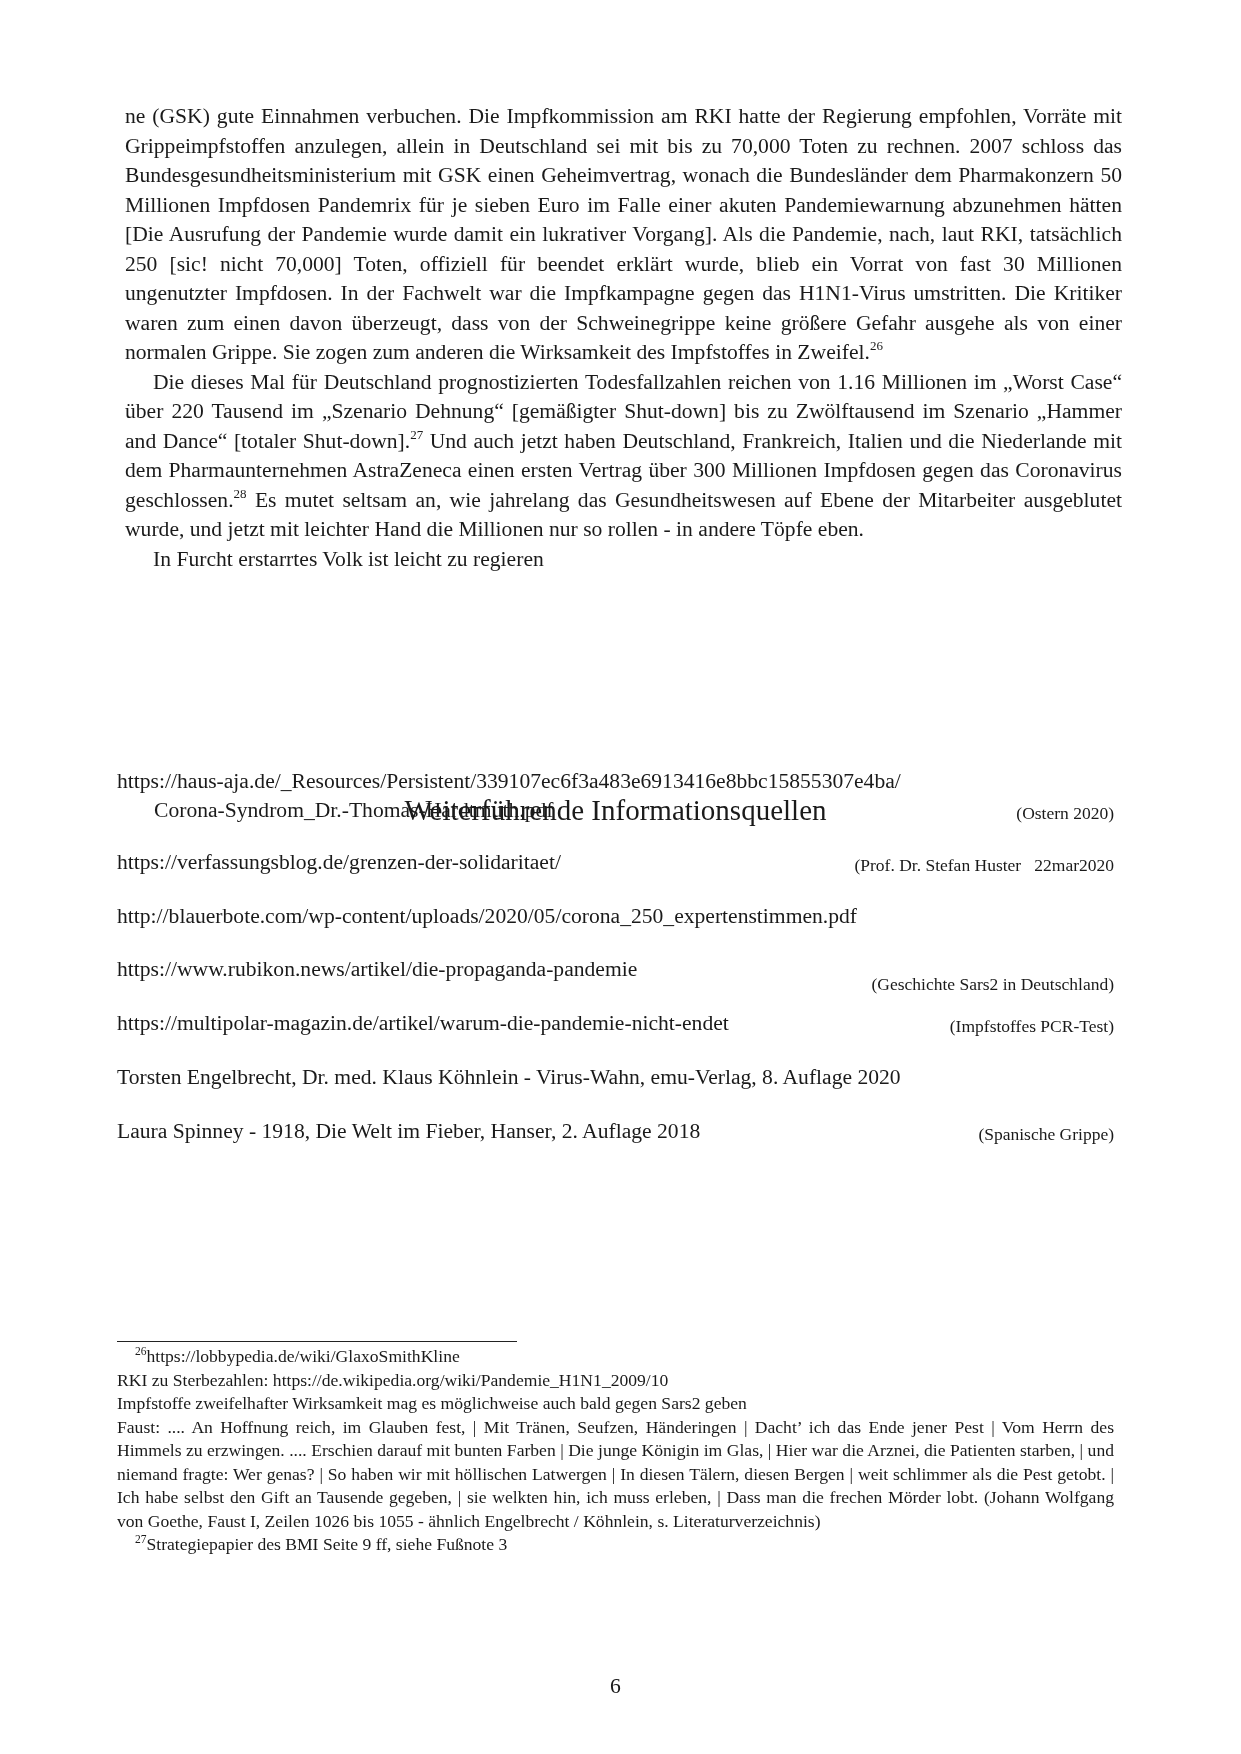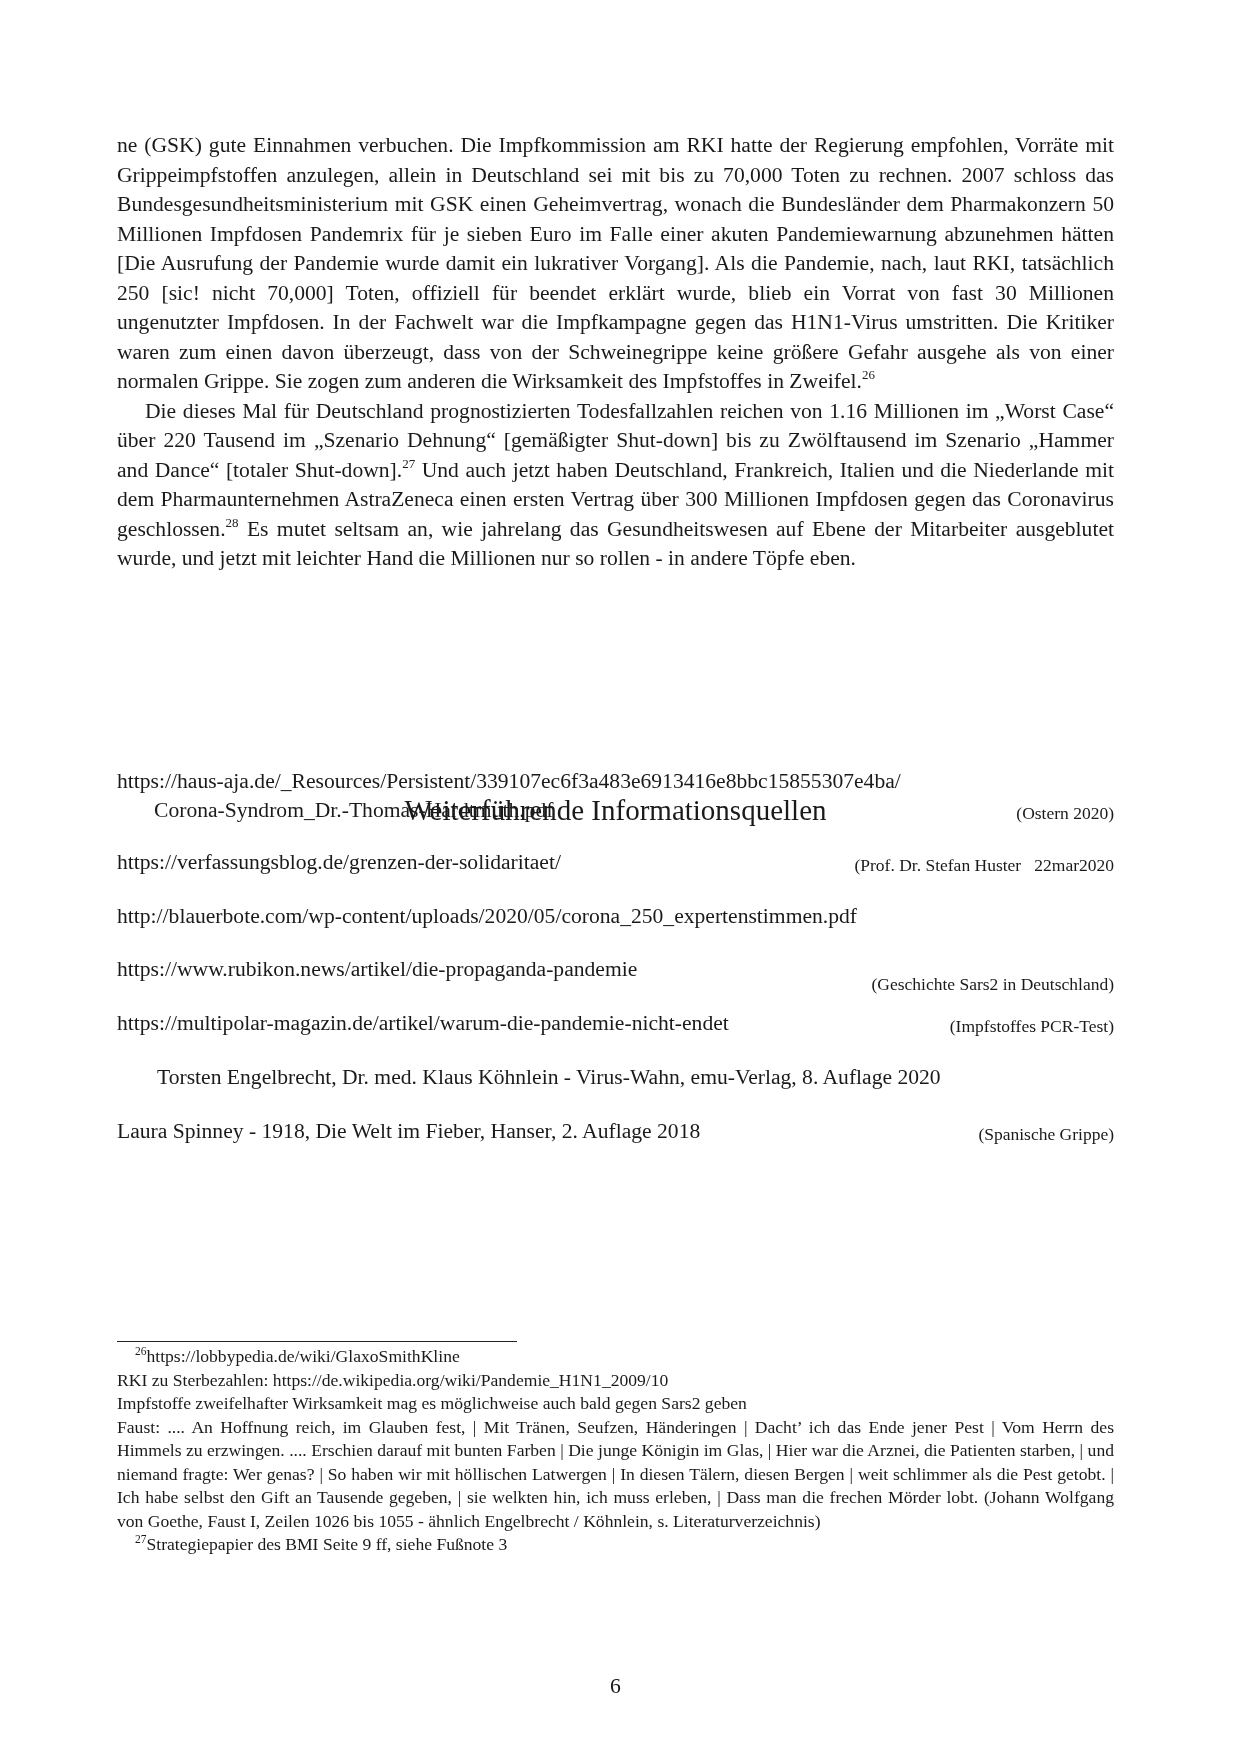--- a/index.html
+++ b/index.html
@@ -1,21 +1,21 @@
 <!DOCTYPE html>
 <html><head>
 <meta charset="utf-8">
 <style>
   html, body { margin: 0; padding: 0; background: #ffffff; }
   body { width: 1241px; height: 1754px; position: relative; overflow: hidden;
          font-family: "DejaVu Serif", "Liberation Serif", serif; color: #1a1a1a; }
   .page { position: absolute; left: 117px; top: 0; width: 997px; }
-  .body-text { position: absolute; left: 0; width: 997px; top: 102px;
+  .body-text { position: absolute; left: 8px; width: 997px; top: 102px;
                font-family: "Liberation Serif", serif; font-size: 21.6px; line-height: 29.5px;
-               text-align: justify; hyphens: manual; margin-top: 29px; }
+               text-align: justify; hyphens: manual; }
   .body-text p { margin: 0; }
   .body-text p.indent { text-indent: 28px; }
   sup { font-size: 13px; line-height: 0; vertical-align: 9px; }
   .sources-heading { position: absolute; left: 0; width: 997px; top: 794px; text-align: center;
                      font-family: "Liberation Serif", serif; font-size: 29px; }
   .src { position: absolute; left: 0; width: 997px; font-family: "Liberation Serif", serif;
          font-size: 21.6px; line-height: 29px; }
   .src .note { position: absolute; right: 0; font-size: 17.5px; }
   .src .cont { padding-left: 37px; display: block; }
   .fn-rule { position: absolute; left: 0; top: 1341px; width: 400px; height: 1px; background: #222; }
@@ -29,20 +29,21 @@
                  font-family: "Liberation Serif", serif; font-size: 21.6px; }
 </style>
 </head>
 <body>
 
 <div class="page">
 
   <div class="body-text">
     <p><span>ne (GSK) gute Einnahmen verbuchen. Die Impfkommission am RKI hatte der Regierung empfohlen, Vorräte mit Grippeimpfstoffen anzulegen, allein in Deutschland sei mit bis zu 70,000 Toten zu rechnen. 2007 schloss das Bundesgesundheitsministerium mit GSK einen Geheimvertrag, wonach die Bundesländer dem Pharmakonzern 50 Millionen Impfdosen Pandemrix für je sieben Euro im Falle einer akuten Pandemiewarnung abzunehmen hätten [Die Ausrufung der Pandemie wurde damit ein lukrativer Vorgang]. Als die Pandemie, nach, laut RKI, tatsächlich 250 [sic! nicht 70,000] Toten, offiziell für beendet erklärt wurde, blieb ein Vorrat von fast 30 Millionen ungenutzter Impfdosen. In der Fachwelt war die Impfkampagne gegen das H1N1-Virus umstritten. Die Kritiker waren zum einen davon überzeugt, dass von der Schweinegrippe keine größere Gefahr ausgehe als von einer normalen Grippe. Sie zogen zum anderen die Wirksamkeit des Impfstoffes in Zweifel.</span><sup>26</sup></p>
     <p class="indent"><span>Die dieses Mal für Deutschland prognostizierten Todesfallzahlen reichen von 1.16 Millionen im „Worst Case“ über 220 Tausend im „Szenario Dehnung“ [gemäßigter Shut-down] bis zu Zwölftausend im Szenario „Hammer and Dance“ [totaler Shut-down].</span><sup>27</sup><span> Und auch jetzt haben Deutschland, Frankreich, Italien und die Niederlande mit dem Pharmaunternehmen AstraZeneca einen ersten Vertrag über 300 Millionen Impfdosen gegen das Coronavirus geschlossen.</span><sup>28</sup><span> Es mutet seltsam an, wie jahrelang das Gesundheitswesen auf Ebene der Mitarbeiter ausgeblutet wurde, und jetzt mit leichter Hand die Millionen nur so rollen - in andere Töpfe eben.</span></p>
+    <p class="indent">In Furcht erstarrtes Volk ist leicht zu regieren</p>
   </div>
 
   <div class="sources-heading">Weiterführende Informationsquellen</div>
 
   <div class="src" style="top:767px;">
     <span style="position:absolute; top:0;">https://haus-aja.de/_Resources/Persistent/339107ec6f3a483e6913416e8bbc15855307e4ba/</span>
     <span class="cont" style="position:absolute; top:29px;">Corona-Syndrom_Dr.-Thomas-Hardtmuth.pdf</span>
     <span class="note" style="top:32px;">(Ostern 2020)</span>
   </div>
 
@@ -58,21 +59,21 @@
   <div class="src" style="top:955px;">
     <span>https://www.rubikon.news/artikel/die-propaganda-pandemie</span>
     <span class="note" style="top:15px;margin-left:43px;">(Geschichte Sars2 in Deutschland)</span>
   </div>
 
   <div class="src" style="top:1009px;">
     <span>https://multipolar-magazin.de/artikel/warum-die-pandemie-nicht-endet</span>
     <span class="note" style="top:3px;">(Impfstoffes PCR-Test)</span>
   </div>
 
-  <div class="src" style="top:1063px;margin-left:40px;">
+  <div class="src" style="top:1063px;">
     <span>Torsten Engelbrecht, Dr. med. Klaus Köhnlein - Virus-Wahn, emu-Verlag, 8. Auflage 2020</span>
   </div>
 
   <div class="src" style="top:1117px;">
     <span>Laura Spinney - 1918, Die Welt im Fieber, Hanser, 2. Auflage 2018</span>
     <span class="note" style="top:3px;">(Spanische Grippe)</span>
   </div>
 
   <div class="fn-rule"></div>
 

